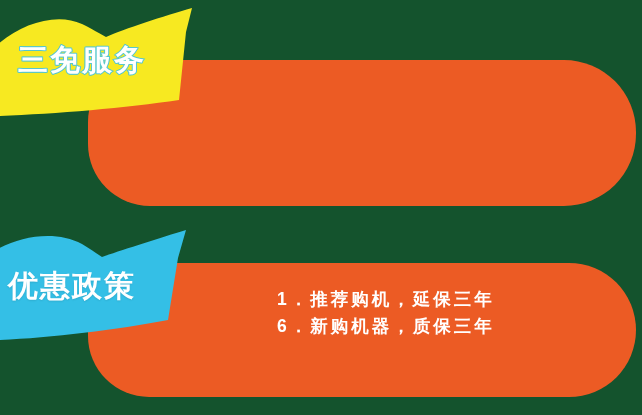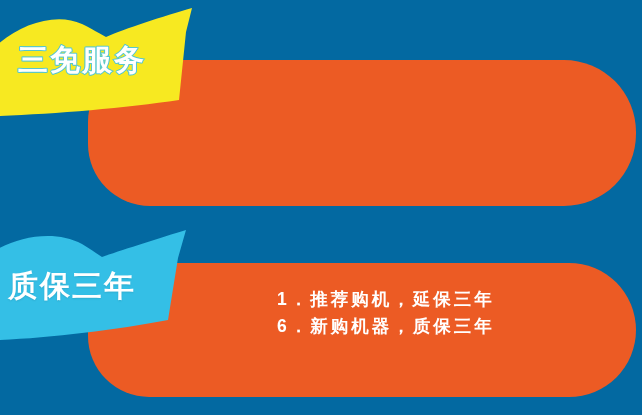--- a/index.html
+++ b/index.html
@@ -108,21 +108,21 @@
     font-size: 17.5px;
     line-height: 27px;
     letter-spacing: 3px;
     margin-left: 44px;
   }
   .line { display: block; }
 </style>
 </head>
 <body>
 
-<div id="poster" style="background: #0369a1;">
+<div id="poster" style="background: #14532d;">
 
   <div class="panel" id="panel-services" style="background: rgb(236, 91, 36);"></div>
 
   <div class="ribbon" id="ribbon-services">
     <svg viewBox="0 0 210 128" xmlns="http://www.w3.org/2000/svg" aria-hidden="true">
       <path d="M0,44 C24,22 60,10 86,22 C96,27 103,31 110,35
                C128,27 168,14 196,6 L190,30 L183,98
                C130,106 58,112 2,114 Z" fill="#f7e921"></path>
     </svg>
   </div>
@@ -133,20 +133,20 @@
   <div class="panel" id="panel-policy" style="background: rgb(236, 91, 36);"></div>
 
   <div class="ribbon" id="ribbon-policy">
     <svg viewBox="0 0 200 128" xmlns="http://www.w3.org/2000/svg" aria-hidden="true">
       <path d="M0,22 C24,8 60,2 86,16 C94,21 100,25 106,29
                C126,22 164,10 190,2 L182,30 L172,92
                C120,102 54,110 2,112 Z" fill="#34bfe6"></path>
     </svg>
   </div>
 
-  <div class="banner-title" id="title-policy">质保三年</div>
+  <div class="banner-title" id="title-policy">优惠政策</div>
 
   <div class="lines" id="lines-policy">
     <span class="line">1．推荐购机，延保三年</span>
     <span class="line">6．新购机器，质保三年</span>
   </div>
 
 </div>
 
 </body></html>

